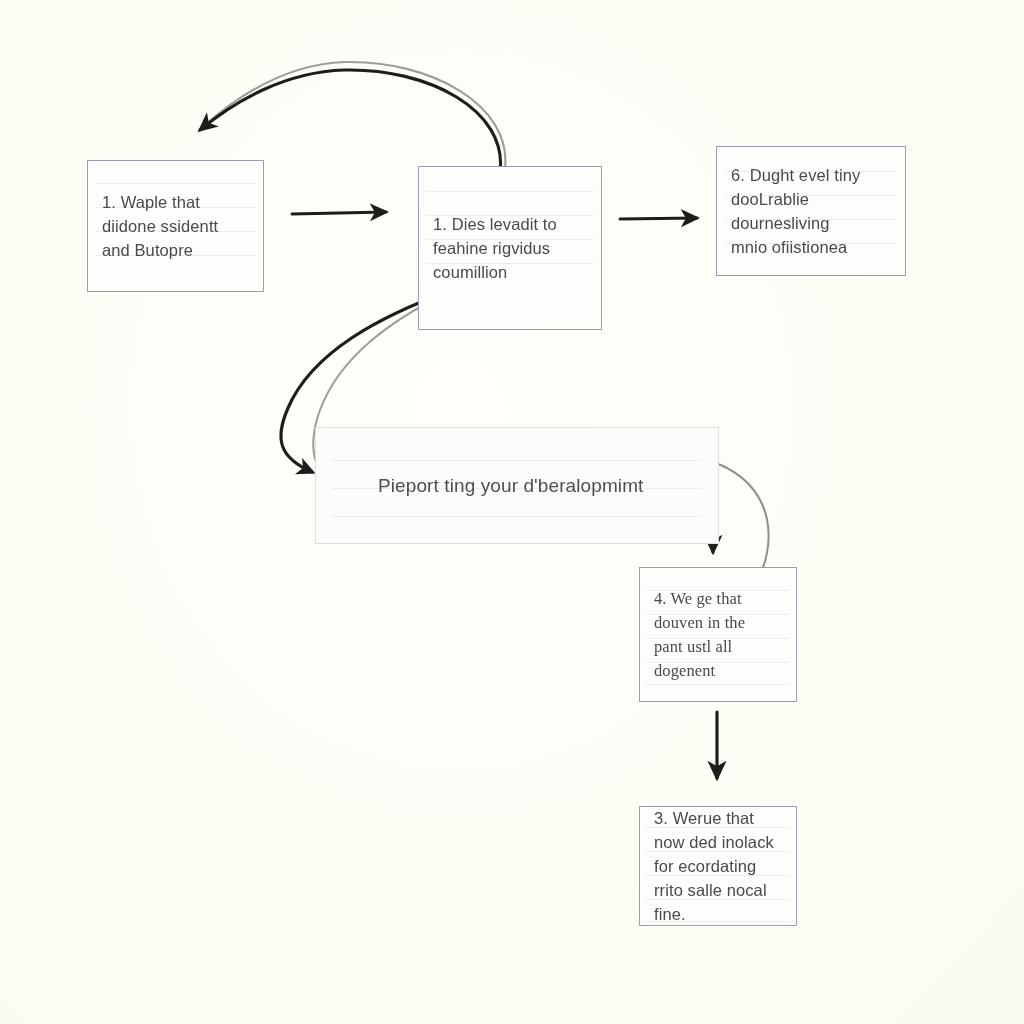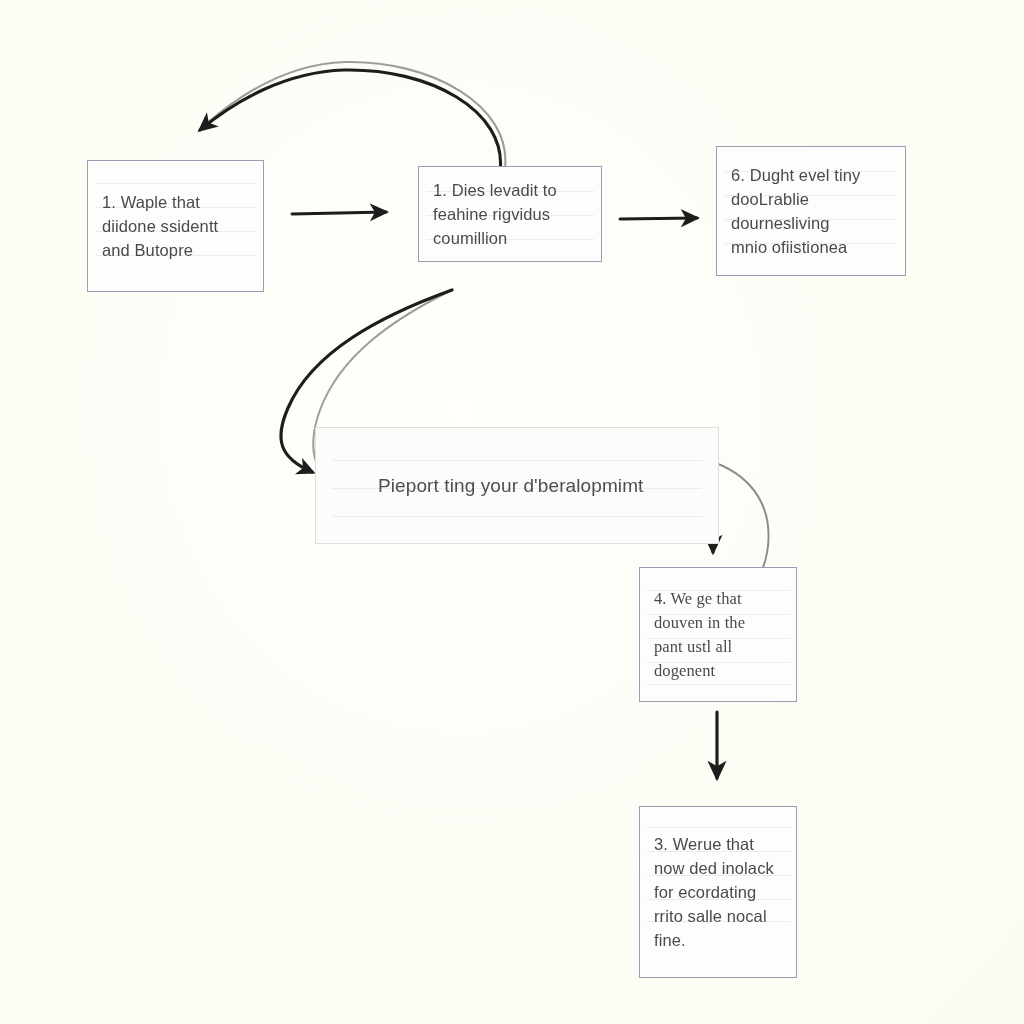--- a/index.html
+++ b/index.html
@@ -71,25 +71,25 @@
   }
   .node-text.center-wide {
     font-size: 19px;
     line-height: 26px;
     padding-left: 62px;
     color: #4f4f4f;
   }
 
   
   #node-1   { left: 87px;  top: 152px; width: 177px; height: 132px; margin-top: 8px; }
-  #node-2   { left: 418px; top: 166px; width: 184px; height: 96px; }
+  #node-2   { left: 418px; top: 166px; width: 184px; height: 164px; }
   #node-3   { left: 716px; top: 146px; width: 190px; height: 130px; }
   #node-hub { left: 315px; top: 427px; width: 404px; height: 117px; }
   #node-4   { left: 639px; top: 567px; width: 158px; height: 135px; font-family: Liberation Serif, serif; }
-  #node-5   { left: 639px; top: 806px; width: 158px; height: 172px; }
+  #node-5   { left: 639px; top: 806px; width: 158px; height: 120px; }
 </style>
 </head>
 <body>
 
 <div id="canvas">
 
   <svg class="arrow-layer" viewBox="0 0 1024 1024">
     <defs>
       <marker id="head-dark" markerWidth="9" markerHeight="9" refX="5.4" refY="3.1" orient="auto" markerUnits="strokeWidth">
         <path d="M0,0.1 L6.4,3.1 L0,6.1 L1.7,3.1 Z" fill="#1d1d1d"></path>

